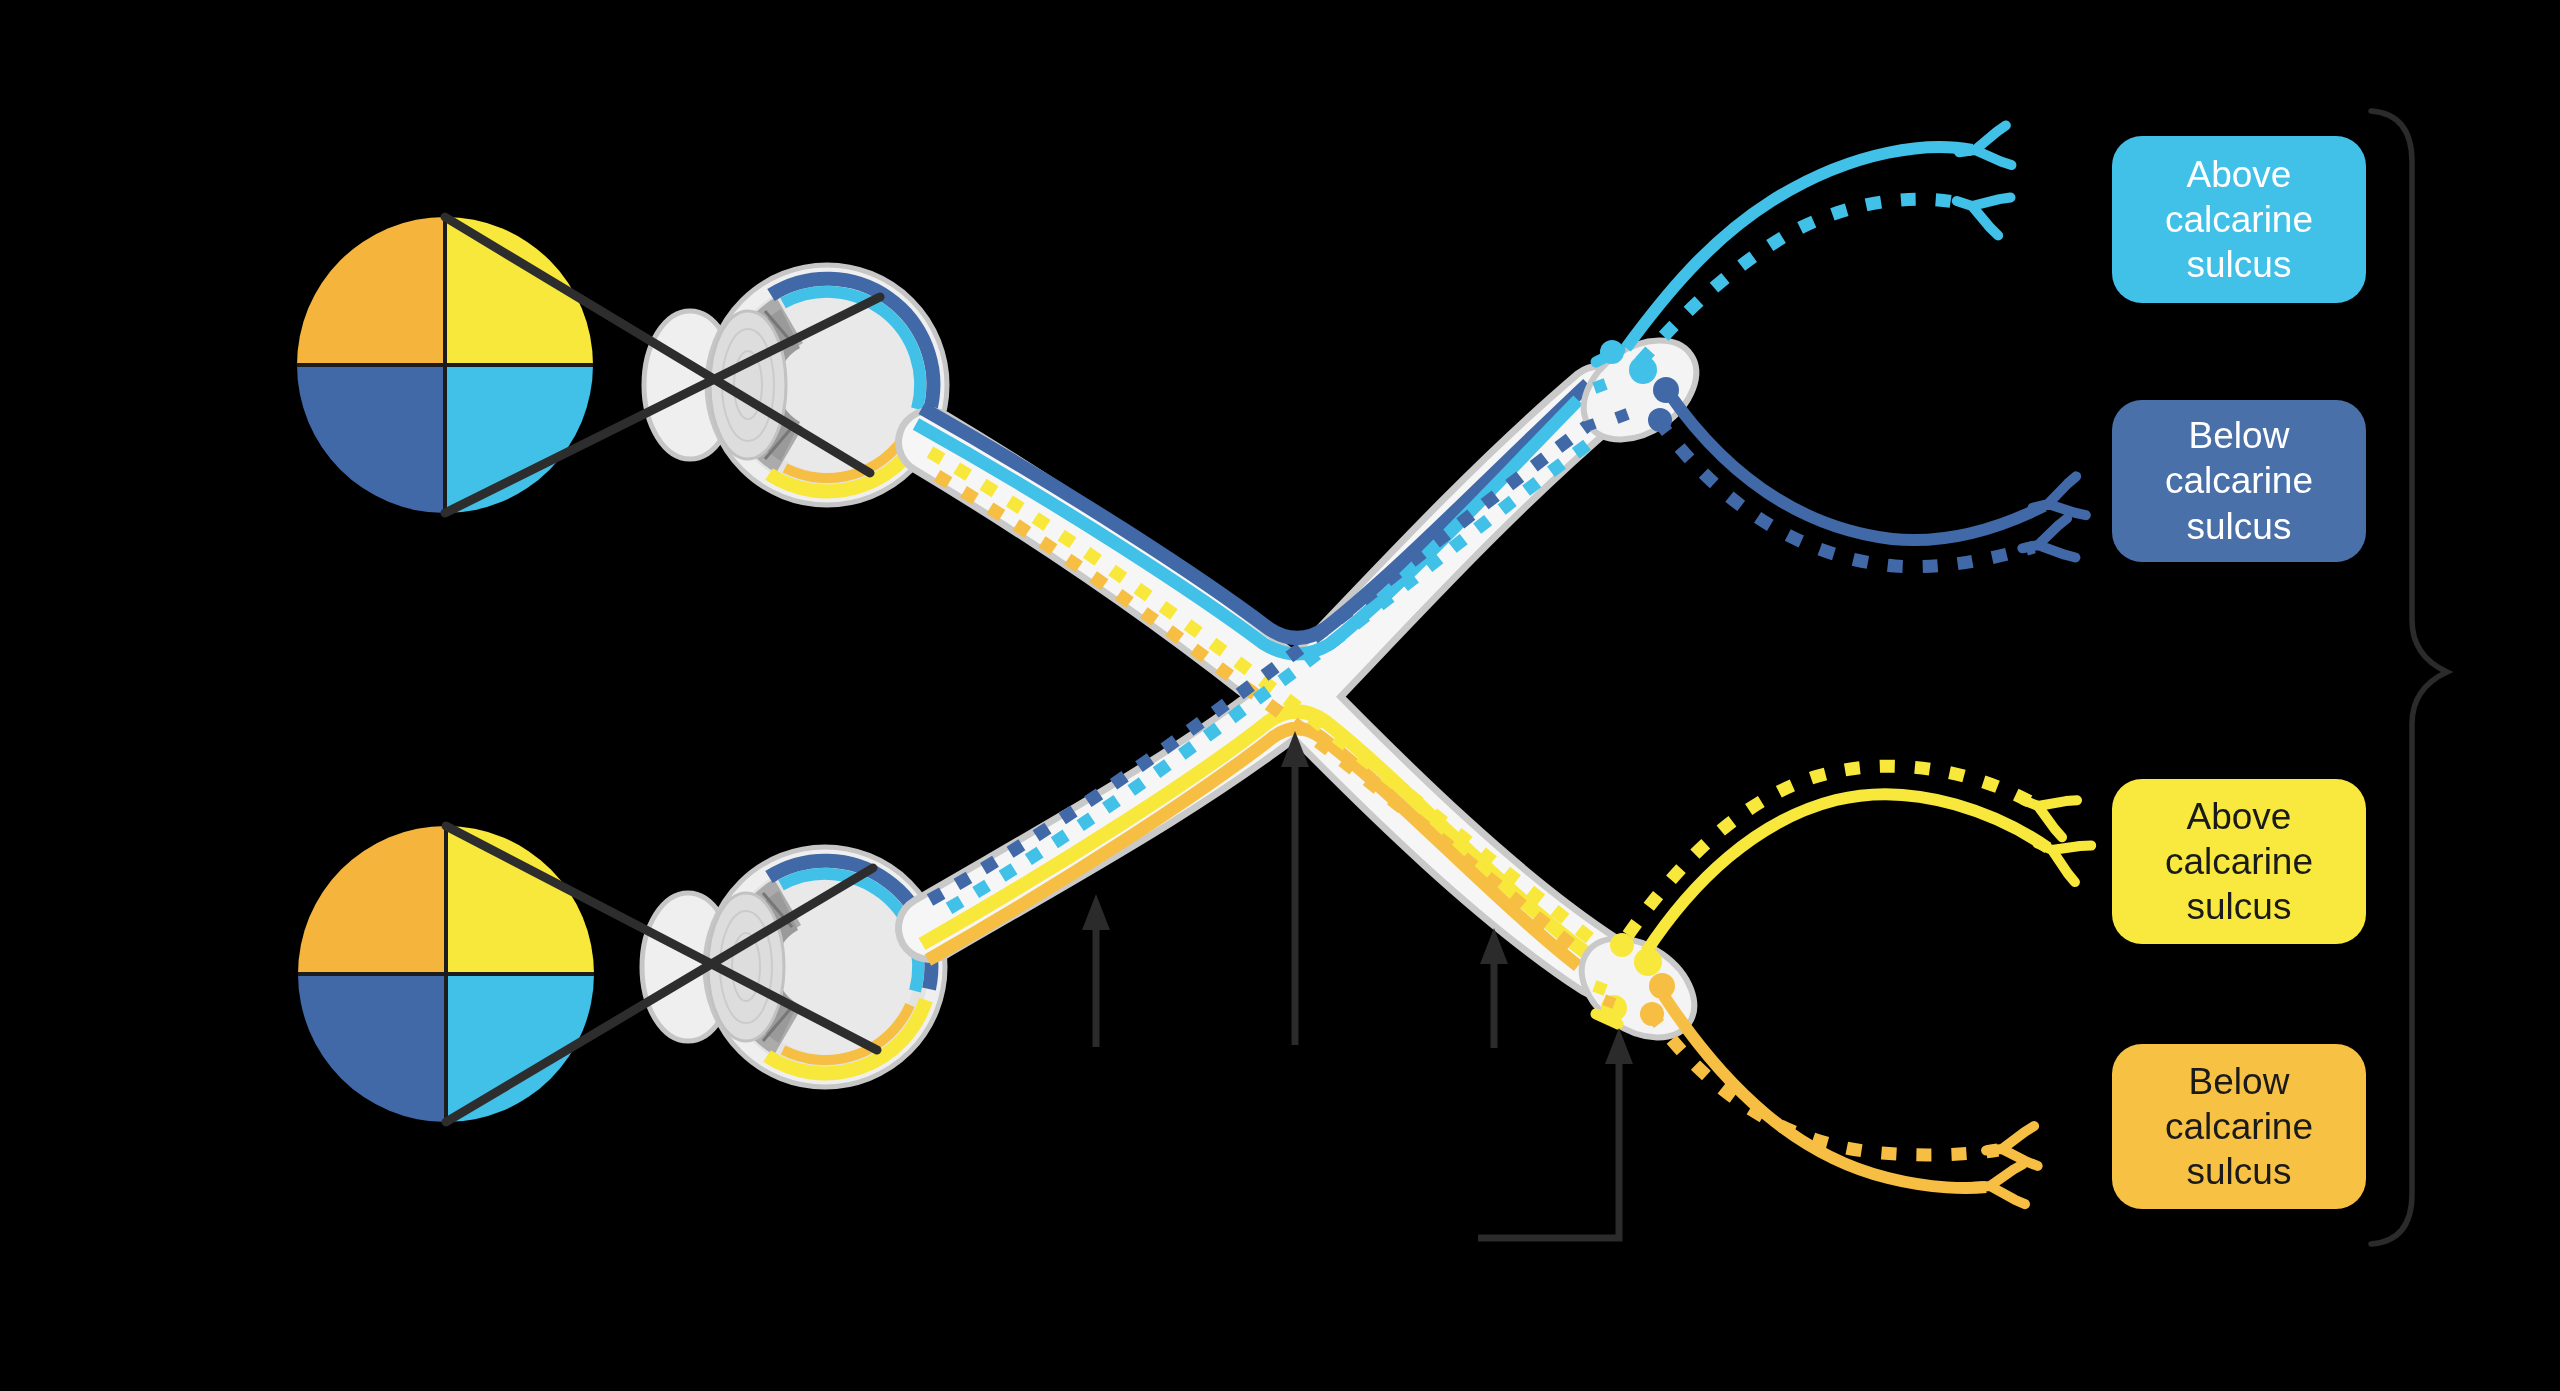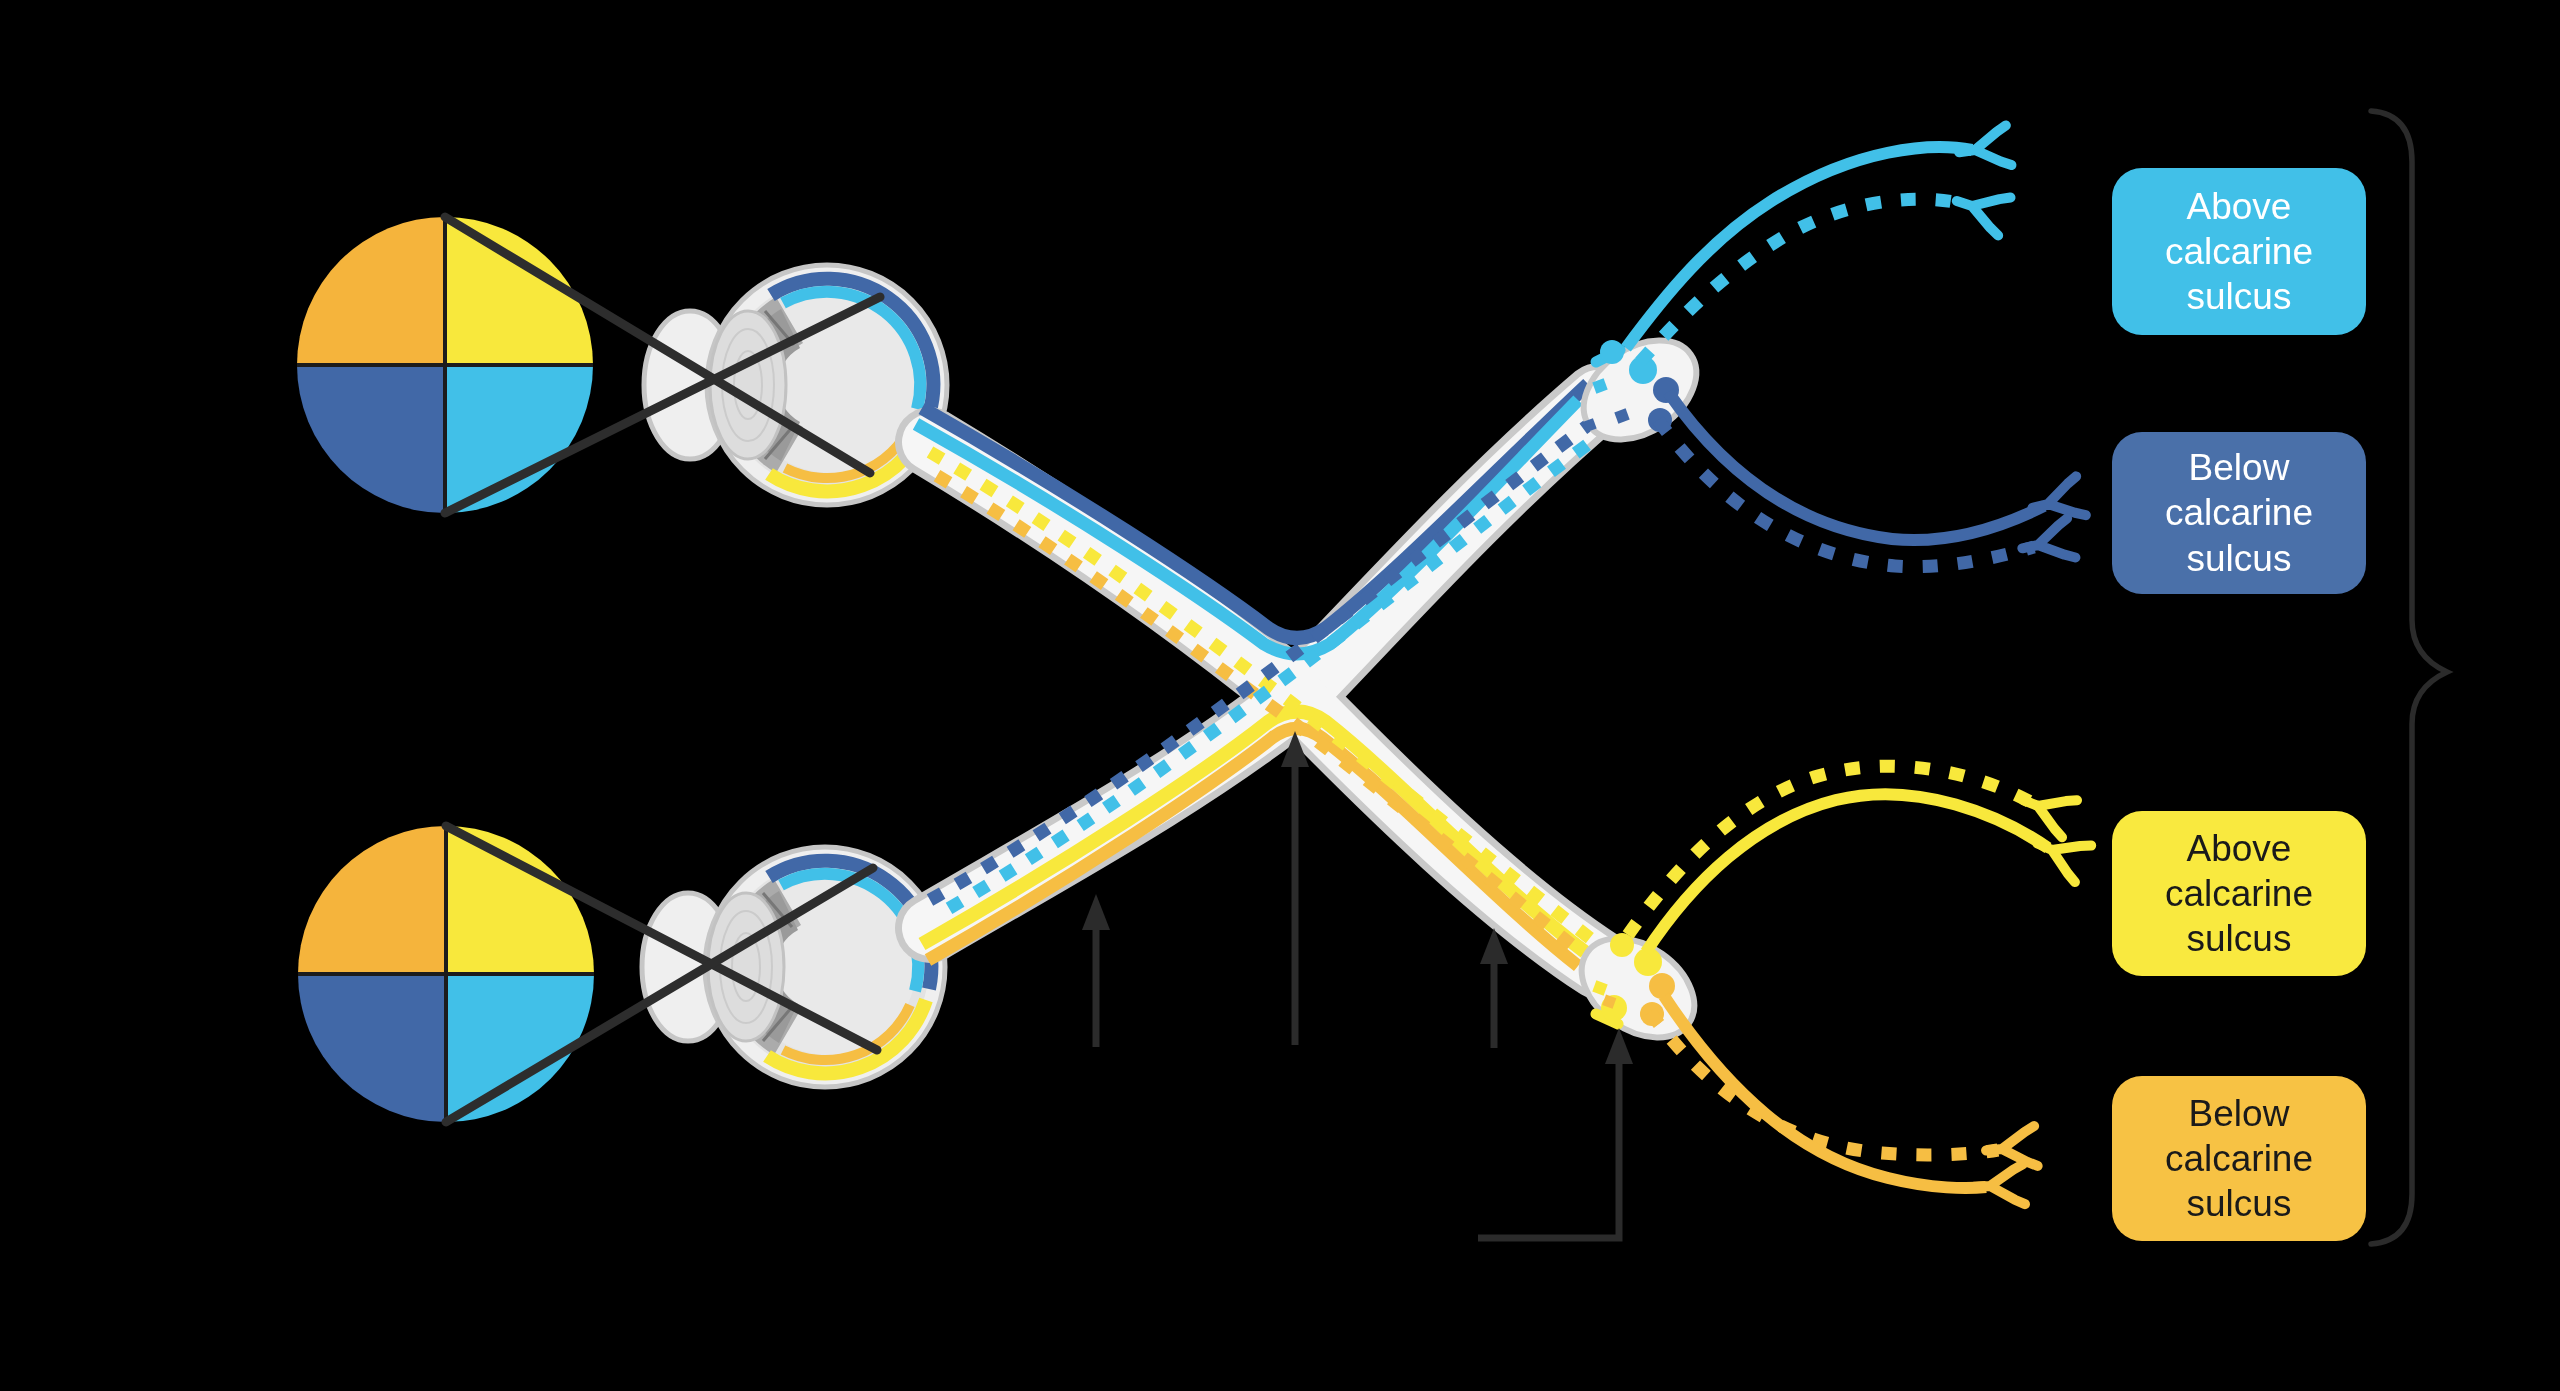--- a/index.html
+++ b/index.html
@@ -13,21 +13,21 @@
   .ln{fill:none;}
   .lb{stroke:var(--lb);} .db{stroke:var(--db);} .yl{stroke:var(--yl);} .am{stroke:var(--am);}
   .f-lb{fill:var(--lb);} .f-db{fill:var(--db);} .f-yl{fill:var(--yl);} .f-am{fill:var(--am);}
   .sheath{stroke:var(--sheath);} .nfill{stroke:var(--nfill);}
   .ann{stroke:var(--ann);} .f-ann{fill:var(--ann);}
   .dash{stroke-dasharray:14 17;}
   .dash2{stroke-dasharray:14 17; stroke-dashoffset:16;}
   .dashout{stroke-dasharray:15 20;}
   .box{position:absolute;left:2112px;width:254px;border-radius:30px;
        display:flex;align-items:center;justify-content:center;text-align:center;
-       font-size:37px;line-height:1.22;font-weight:500;padding:0 1px;box-sizing:border-box;margin-top:32px;}
+       font-size:37px;line-height:1.22;font-weight:500;padding:0 1px;box-sizing:border-box;}
 </style>
 </head>
 <body>
 
 <div id="stage" style="background: rgb(0, 0, 0);">
 
 <svg id="art" viewBox="0 0 2560 1391">
   <defs>
 
     <g id="eye">

